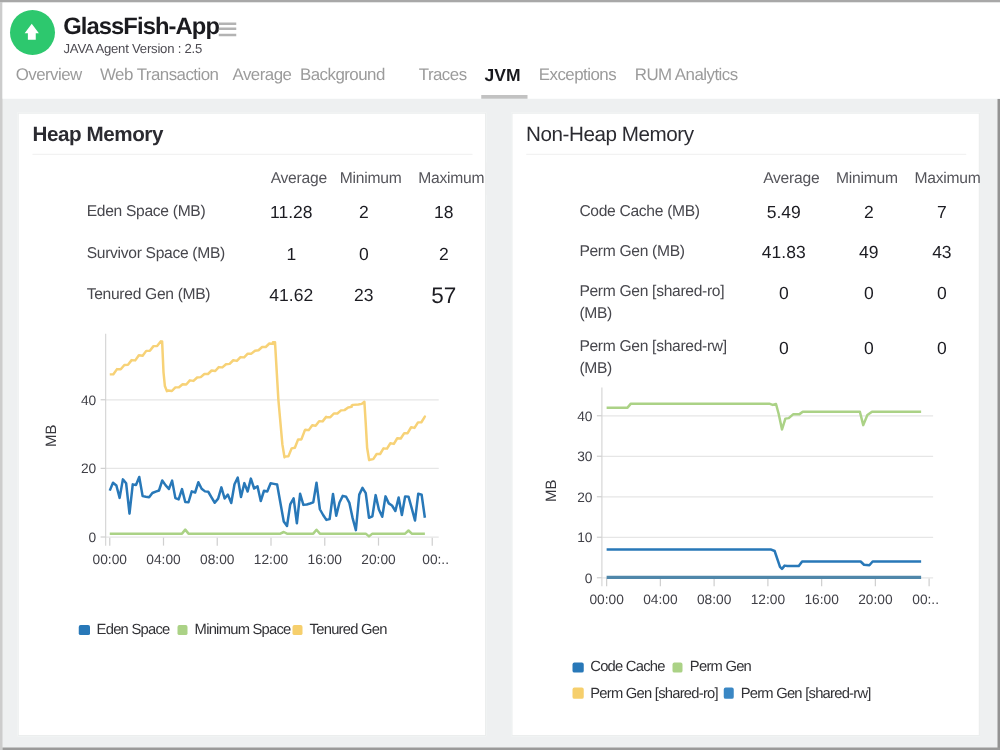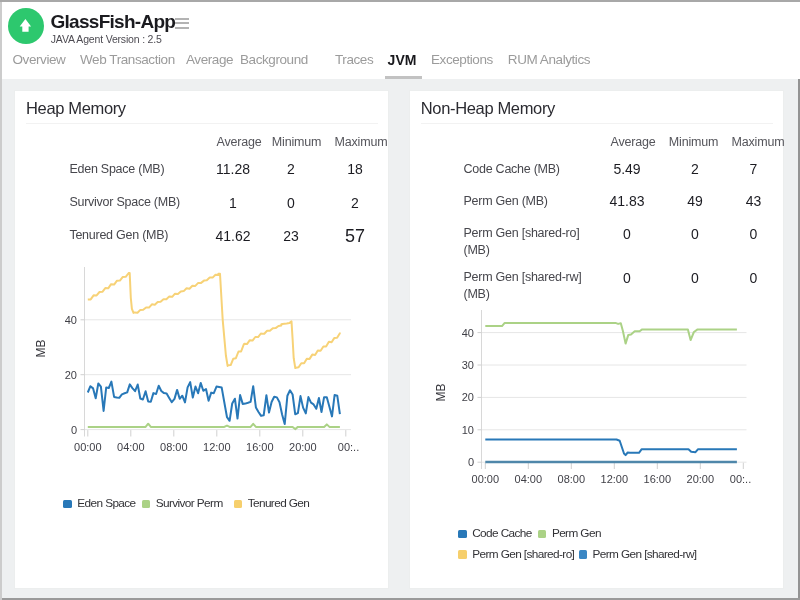--- a/index.html
+++ b/index.html
@@ -21,21 +21,21 @@
 <div style="position:absolute;font-size:13.5px;color:#9b9b9b;font-weight:400;white-space:nowrap;line-height:17.5px;left:80px;top:51.2px;letter-spacing:-0.42px;">Web Transaction</div>
 <div style="position:absolute;font-size:13.5px;color:#9b9b9b;font-weight:400;white-space:nowrap;line-height:17.5px;left:186px;top:51.2px;letter-spacing:-0.42px;">Average</div>
 <div style="position:absolute;font-size:13.5px;color:#9b9b9b;font-weight:400;white-space:nowrap;line-height:17.5px;left:240px;top:51.2px;letter-spacing:-0.42px;">Background</div>
 <div style="position:absolute;font-size:13.5px;color:#9b9b9b;font-weight:400;white-space:nowrap;line-height:17.5px;left:335px;top:51.2px;letter-spacing:-0.42px;">Traces</div>
 <div style="position:absolute;font-size:13.5px;color:#9b9b9b;font-weight:400;white-space:nowrap;line-height:17.5px;left:431px;top:51.2px;letter-spacing:-0.42px;">Exceptions</div>
 <div style="position:absolute;font-size:13.5px;color:#9b9b9b;font-weight:400;white-space:nowrap;line-height:17.5px;left:507.8px;top:51.2px;letter-spacing:-0.42px;">RUM Analytics</div>
 <div style="position:absolute;font-size:14px;color:#19191d;font-weight:700;white-space:nowrap;line-height:18px;left:387.6px;top:51.0px;">JVM</div>
 <div style="position:absolute;left:384.5px;top:76px;width:37.5px;height:2.5px;background:#c2c2c2"></div>
 <div style="position:absolute;left:14px;top:89.5px;width:375px;height:499.5px;background:#fff;border:1px solid #eceeee;overflow:hidden"></div>
 <div style="position:absolute;left:408.5px;top:89.5px;width:375.5px;height:499.5px;background:#fff;border:1px solid #eceeee;overflow:hidden"></div>
-<div style="position:absolute;font-size:16.5px;color:#2b2b31;font-weight:400;white-space:nowrap;line-height:20.5px;left:26px;top:98.2px;letter-spacing:-0.35px;">Heap Memory</div>
+<div style="position:absolute;font-size:16.5px;color:#2b2b31;font-weight:700;white-space:nowrap;line-height:20.5px;left:26px;top:98.2px;letter-spacing:-0.35px;">Heap Memory</div>
 <div style="position:absolute;left:26px;top:123px;width:352px;height:1px;background:#f2f2f2"></div>
 <div style="position:absolute;font-size:12.5px;color:#55555b;font-weight:400;white-space:nowrap;line-height:16.5px;left:239px;top:134.2px;transform:translateX(-50%);letter-spacing:-0.2px;">Average</div>
 <div style="position:absolute;font-size:12.5px;color:#55555b;font-weight:400;white-space:nowrap;line-height:16.5px;left:296.5px;top:134.2px;transform:translateX(-50%);letter-spacing:-0.2px;">Minimum</div>
 <div style="position:absolute;font-size:12.5px;color:#55555b;font-weight:400;white-space:nowrap;line-height:16.5px;left:361px;top:134.2px;transform:translateX(-50%);letter-spacing:-0.2px;">Maximum</div>
 <div style="position:absolute;font-size:12.5px;color:#47474d;font-weight:400;white-space:nowrap;line-height:16.5px;left:69.4px;top:160.6px;letter-spacing:-0.25px;">Eden Space (MB)</div>
 <div style="position:absolute;font-size:14px;color:#1c1c22;font-weight:400;white-space:nowrap;line-height:18px;left:233px;top:159.8px;transform:translateX(-50%);">11.28</div>
 <div style="position:absolute;font-size:14px;color:#1c1c22;font-weight:400;white-space:nowrap;line-height:18px;left:291px;top:159.8px;transform:translateX(-50%);">2</div>
 <div style="position:absolute;font-size:14px;color:#1c1c22;font-weight:400;white-space:nowrap;line-height:18px;left:355px;top:159.8px;transform:translateX(-50%);">18</div>
 <div style="position:absolute;font-size:12.5px;color:#47474d;font-weight:400;white-space:nowrap;line-height:16.5px;left:69.4px;top:194.2px;letter-spacing:-0.25px;">Survivor Space (MB)</div>
 <div style="position:absolute;font-size:14px;color:#1c1c22;font-weight:400;white-space:nowrap;line-height:18px;left:233px;top:193.5px;transform:translateX(-50%);">1</div>
@@ -71,21 +71,21 @@
 <line x1="345.8" y1="430.1" x2="345.8" y2="436.5" stroke="#d0d0d0" stroke-width="1"></line>
 <text x="348.5" y="451" text-anchor="middle" font-size="11" fill="#3f3f46">00:..</text>
 <text x="44.5" y="348.5" text-anchor="middle" font-size="12" fill="#37373d" transform="rotate(-90 44.5 348.5)">MB</text>
 <polyline fill="none" stroke="#f7d277" stroke-width="2" stroke-linejoin="round" points="87.8,299.5 90.7,299.4 93.6,295.3 96.6,295.4 99.5,292.0 102.4,291.8 105.3,288.1 108.2,288.3 111.1,284.2 114.1,284.6 117.0,280.7 119.9,280.6 122.8,276.9 125.7,276.8 128.7,273.0 128.7,273.1 129.7,273.1 130.8,297.8 131.9,308.8 133.5,312.9 134.6,312.4 137.5,312.8 140.3,309.9 143.2,309.8 146.1,307.4 149.0,307.6 151.9,304.3 154.8,304.7 157.7,302.0 160.6,301.7 163.5,299.2 166.4,299.2 169.3,296.4 172.2,296.8 175.0,293.7 177.9,293.9 180.8,291.4 183.7,291.1 186.6,288.2 189.5,288.7 192.4,285.7 195.3,285.9 198.2,282.9 201.1,282.9 204.0,280.6 206.8,280.2 209.7,277.6 212.6,277.6 215.5,274.8 218.4,275.1 218.4,273.7 220.0,273.7 222.7,319.8 225.9,355.5 227.6,365.9 228.1,365.2 230.7,365.1 233.3,358.7 235.9,358.2 238.5,351.5 241.1,351.5 243.7,344.7 243.7,344.5 244.2,343.8 247.0,344.1 249.8,340.2 252.5,340.6 255.3,337.0 258.1,337.1 260.9,333.5 260.9,333.5 261.4,333.7 264.3,333.7 267.1,330.8 269.9,330.8 272.8,328.3 275.6,328.1 278.5,326.0 281.3,325.5 281.3,324.5 282.4,323.9 286.7,323.6 289.4,323.1 291.5,321.4 292.6,339.0 293.7,358.2 295.3,368.1 295.8,367.8 298.6,367.3 301.3,363.2 304.1,363.2 306.8,358.7 309.6,358.9 312.3,354.6 315.1,355.1 317.8,350.6 320.6,350.8 323.4,346.5 326.1,346.5 328.9,341.8 331.6,342.3 334.4,337.9 337.1,337.8 339.9,333.3 339.9,333.5"></polyline>
 <polyline fill="none" stroke="#abd286" stroke-width="2" stroke-linejoin="round" points="87.8,426.9 90.4,426.9 93.1,426.9 95.7,426.9 98.3,426.9 100.9,426.9 103.6,426.9 106.2,426.9 108.8,426.9 111.4,426.9 114.1,426.9 116.7,426.9 119.3,426.9 121.9,426.9 124.6,426.9 127.2,426.9 129.8,426.9 132.4,426.9 135.1,426.9 137.7,426.9 140.3,426.9 142.9,426.9 145.6,426.9 148.2,423.7 150.8,426.9 153.4,426.9 156.1,426.9 158.7,426.9 161.3,426.9 164.0,426.9 166.6,426.9 169.2,426.9 171.8,426.9 174.5,426.9 177.1,426.9 179.7,426.9 182.3,426.9 185.0,426.9 187.6,426.9 190.2,426.9 192.8,426.9 195.5,426.9 198.1,426.9 200.7,426.9 203.3,426.9 206.0,426.9 208.6,426.9 211.2,426.9 213.8,426.9 216.5,426.9 219.1,426.9 221.7,426.9 224.3,426.9 227.0,425.6 229.6,426.9 232.2,426.9 234.9,426.9 237.5,426.9 240.1,426.9 242.7,426.9 245.4,426.9 248.0,426.9 250.6,426.9 253.2,423.8 255.9,426.9 258.5,426.9 261.1,426.9 263.7,426.9 266.4,426.9 269.0,426.9 271.6,426.9 274.2,426.9 276.9,426.9 279.5,426.9 282.1,426.9 284.7,426.9 287.4,426.9 290.0,426.9 292.6,426.9 295.2,429.1 297.9,426.9 300.5,426.9 303.1,426.9 305.8,426.9 308.4,426.9 311.0,426.9 313.6,426.9 316.3,426.9 318.9,426.9 321.5,426.9 324.1,426.9 326.8,424.4 329.4,426.9 332.0,426.9 334.6,426.9 337.3,426.9 339.9,426.9"></polyline>
 <polyline fill="none" stroke="#2878b8" stroke-width="2" stroke-linejoin="round" points="87.8,392.5 90.4,386.2 93.1,388.4 95.7,398.3 98.3,383.5 100.9,386.6 103.6,410.9 106.2,387.5 108.8,388.0 111.4,381.6 114.1,396.9 116.7,397.4 119.3,397.8 121.9,394.4 124.6,393.3 127.2,392.4 129.8,384.4 132.4,388.1 135.1,391.2 137.7,384.5 140.3,398.5 142.9,399.5 145.6,391.3 148.2,401.6 150.8,401.8 153.4,393.1 156.1,394.0 158.7,385.8 161.3,391.0 164.0,393.1 166.6,393.4 169.2,397.9 171.8,402.2 174.5,398.9 177.1,389.9 179.7,398.8 182.3,395.7 185.0,402.4 187.6,387.4 190.2,382.1 192.8,397.6 195.5,386.5 198.1,393.2 200.7,382.9 203.3,390.8 206.0,389.0 208.6,400.8 211.2,392.6 213.8,393.2 216.5,386.6 219.1,387.1 221.7,387.6 224.3,402.2 227.0,417.2 229.6,420.8 232.2,403.5 234.9,398.7 237.5,418.6 240.1,395.0 242.7,403.9 245.4,403.6 248.0,402.8 250.6,401.9 253.2,386.2 255.9,407.4 258.5,412.0 261.1,415.9 263.7,415.3 266.4,395.2 269.0,412.6 271.6,402.0 274.2,396.7 276.9,397.4 279.5,402.3 282.1,414.5 284.7,424.1 287.4,395.7 290.0,390.3 292.6,394.5 295.2,414.2 297.9,413.1 300.5,396.1 303.1,407.6 305.8,413.4 308.4,397.1 311.0,402.7 313.6,404.4 316.3,408.8 318.9,398.0 321.5,412.0 324.1,397.2 326.8,397.3 329.4,406.7 332.0,416.4 334.6,395.0 337.3,395.8 339.9,414.2"></polyline>
 </svg>
 <div style="position:absolute;left:63.3px;top:499.5px;width:8.5px;height:8.5px;background:#2878b8;border-radius:1.5px"></div>
 <div style="position:absolute;font-size:11.8px;color:#323236;font-weight:400;white-space:nowrap;line-height:15.8px;left:77.3px;top:495.8px;letter-spacing:-0.6px;">Eden Space</div>
 <div style="position:absolute;left:141.7px;top:499.5px;width:8.5px;height:8.5px;background:#abd286;border-radius:1.5px"></div>
-<div style="position:absolute;font-size:11.8px;color:#323236;font-weight:400;white-space:nowrap;line-height:15.8px;left:155.7px;top:495.8px;letter-spacing:-0.6px;">Survivor Perm</div>
+<div style="position:absolute;font-size:11.8px;color:#323236;font-weight:400;white-space:nowrap;line-height:15.8px;left:155.7px;top:495.8px;letter-spacing:-0.6px;">Minimum Space</div>
 <div style="position:absolute;left:233.7px;top:499.5px;width:8.5px;height:8.5px;background:#f6cf6c;border-radius:1.5px"></div>
 <div style="position:absolute;font-size:11.8px;color:#323236;font-weight:400;white-space:nowrap;line-height:15.8px;left:247.7px;top:495.8px;letter-spacing:-0.6px;">Tenured Gen</div>
 <div style="position:absolute;font-size:16.5px;color:#2b2b31;font-weight:400;white-space:nowrap;line-height:20.5px;left:420.8px;top:98.2px;letter-spacing:-0.35px;">Non-Heap Memory</div>
 <div style="position:absolute;left:420.8px;top:123px;width:352px;height:1px;background:#f2f2f2"></div>
 <div style="position:absolute;font-size:12.5px;color:#55555b;font-weight:400;white-space:nowrap;line-height:16.5px;left:633px;top:134.2px;transform:translateX(-50%);letter-spacing:-0.2px;">Average</div>
 <div style="position:absolute;font-size:12.5px;color:#55555b;font-weight:400;white-space:nowrap;line-height:16.5px;left:693.5px;top:134.2px;transform:translateX(-50%);letter-spacing:-0.2px;">Minimum</div>
 <div style="position:absolute;font-size:12.5px;color:#55555b;font-weight:400;white-space:nowrap;line-height:16.5px;left:758px;top:134.2px;transform:translateX(-50%);letter-spacing:-0.2px;">Maximum</div>
 <div style="position:absolute;font-size:12.5px;color:#47474d;font-weight:400;white-space:nowrap;line-height:16.5px;left:463.5px;top:160.8px;letter-spacing:-0.25px;">Code Cache (MB)</div>
 <div style="position:absolute;font-size:14px;color:#1c1c22;font-weight:400;white-space:nowrap;line-height:18px;left:627px;top:160.0px;transform:translateX(-50%);">5.49</div>
 <div style="position:absolute;font-size:14px;color:#1c1c22;font-weight:400;white-space:nowrap;line-height:18px;left:695px;top:160.0px;transform:translateX(-50%);">2</div>

